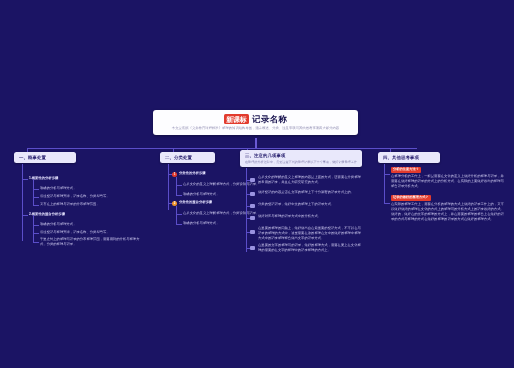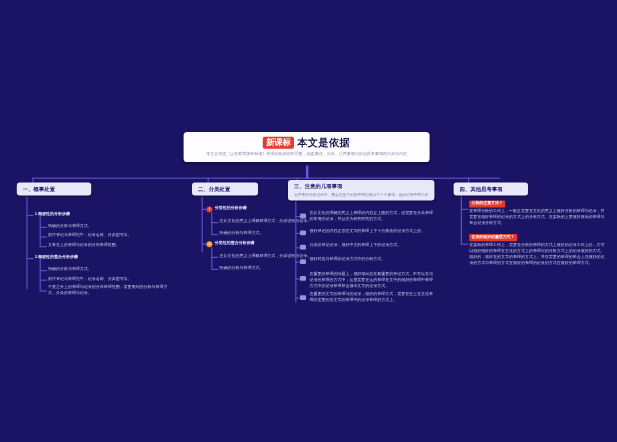--- a/index.html
+++ b/index.html
@@ -86,21 +86,21 @@
   }
 </style>
 </head>
 <body>
 
 <div id="canvas">
 
   <div id="root-card">
     <div id="root-title">
       <span class="root-badge">新课标</span>
-      <span class="root-name">本文是依据</span>
+      <span class="root-name">记录名称</span>
     </div>
     <div id="root-sub">本文是依据《义务教育课程标准》整理的知识结构导图，涵盖概述、分类、注意事项与其他思考事项四大部分内容</div>
   </div>
 
   <div class="ln v thick" style="left:255px;top:138px;height:11px;"></div>
 
   <div class="ln h" style="left:27px;top:148px;width:390px;background:#5b4ec9;height:1px;"></div>
 
   <div class="ln v" style="left:27px;top:148px;height:5px;"></div>
   <div class="ln v" style="left:173px;top:148px;height:5px;"></div>

